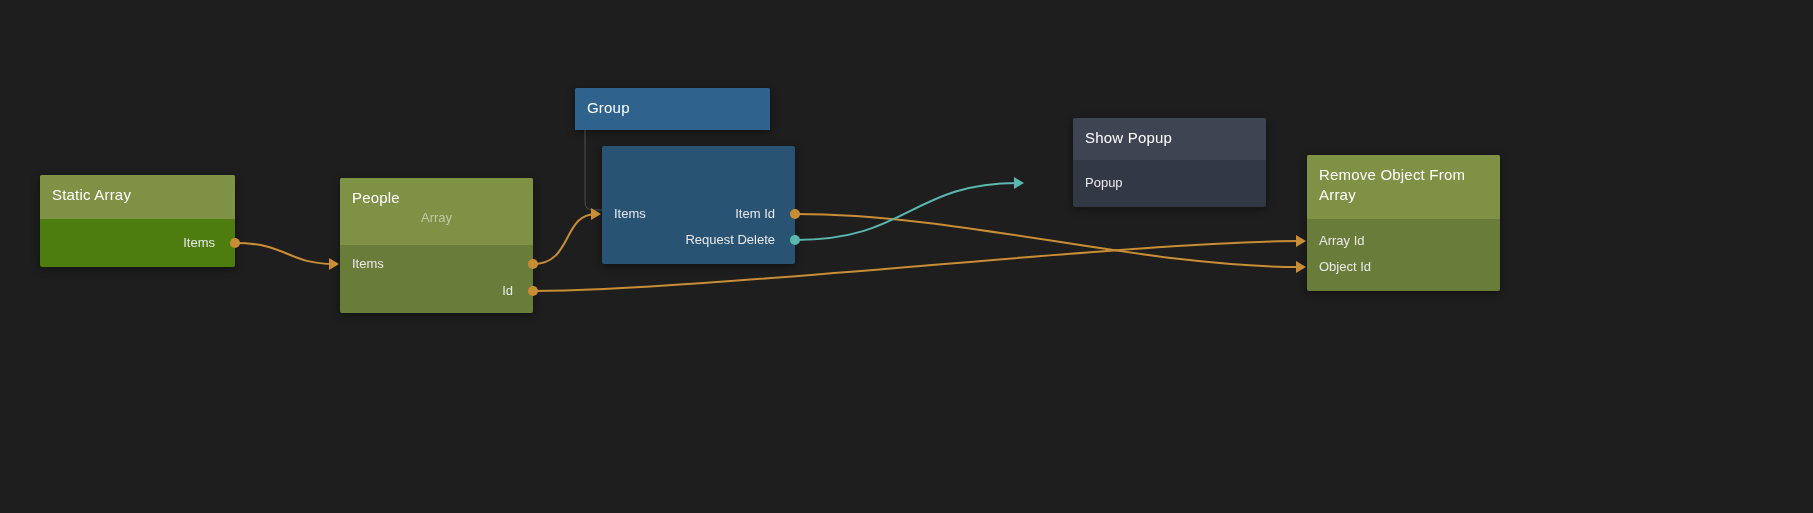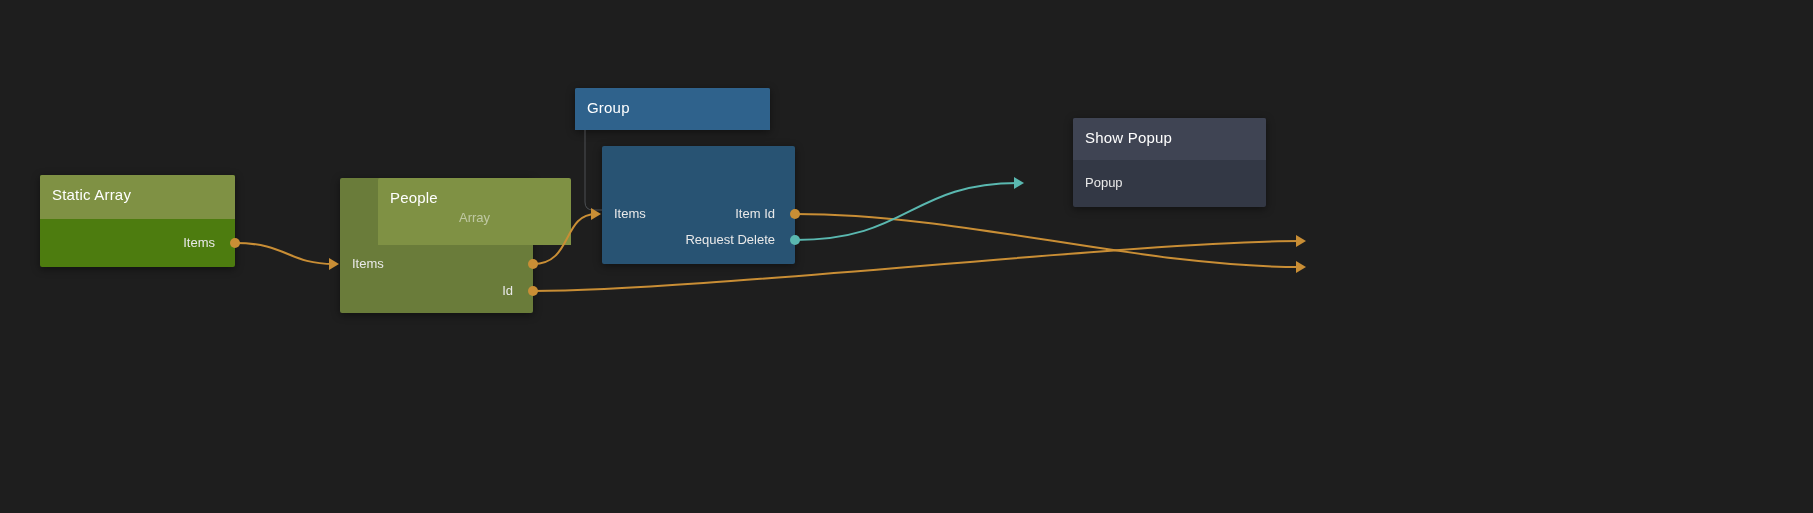--- a/index.html
+++ b/index.html
@@ -56,21 +56,21 @@
 
 <div class="canvas" id="canvas" style="width: 1813px; height: 513px; background: rgb(30, 30, 30);">
   <div class="nodes-layer" id="nodes-layer">
       <div class="node" style="left: 40px; top: 175px; width: 195px; height: 92px; background: #4d7c0f;">
         <div class="node-header" style="height: 44px; background: rgb(127, 145, 68);">
           <div class="node-title">Static Array</div>
         </div>
         <span class="port-label right" style="top: 58px;">Items</span>
       </div>
       <div class="node" style="left: 340px; top: 178px; width: 193px; height: 135px; background: rgb(106, 124, 58);">
-        <div class="node-header" style="height: 67px; background: rgb(127, 145, 68); margin-left: 38px;">
+        <div class="node-header" style="height: 67px; background: rgb(127, 145, 68);">
           <div class="node-title">People</div>
           <div class="node-subtitle">Array</div>
         </div>
         <span class="port-label left" style="top: 76px;">Items</span>
         <span class="port-label right" style="top: 103px;">Id</span>
       </div>
       <div class="node" style="left: 575px; top: 88px; width: 195px; height: 42px; background: rgb(40, 83, 115);">
         <div class="node-header" style="height: 42px; background: rgb(47, 98, 140);">
           <div class="node-title">Group</div>
         </div>
@@ -78,20 +78,27 @@
       <div class="node" style="left: 602px; top: 146px; width: 193px; height: 118px; background: rgb(40, 83, 115);">
         <span class="port-label left" style="top: 58px;">Items</span>
         <span class="port-label right" style="top: 58px;">Item Id</span>
         <span class="port-label right" style="top: 84px;">Request Delete</span>
       </div>
       <div class="node" style="left: 1025px; top: 118px; width: 193px; height: 89px; background: rgb(51, 56, 69); margin-left: 48px;">
         <div class="node-header" style="height: 42px; background: rgb(63, 68, 83);">
           <div class="node-title">Show Popup</div>
         </div>
         <span class="port-label left" style="top: 55px;">Popup</span>
+      </div>
+      <div class="node" style="left: 1307px; top: 155px; width: 193px; height: 136px; background: rgb(106, 124, 58);">
+        <div class="node-header" style="height: 64px; background: rgb(127, 145, 68);">
+          <div class="node-title">Remove Object From Array</div>
+        </div>
+        <span class="port-label left" style="top: 76px;">Array Id</span>
+        <span class="port-label left" style="top: 102px;">Object Id</span>
       </div>
     </div>
   <svg class="wires-layer" id="wires-layer" viewBox="0 0 1813 513" width="1813" height="513">
       <path d="M 585 130 L 585 202 Q 585 210 593 210 L 602 210" fill="none" stroke="#55585c" stroke-width="1" opacity="0.85"></path>
       <path d="M 235 243 C 287.5 243, 287.5 264, 334 264" fill="none" stroke="#c98e35" stroke-width="2" class="wire"></path>
       <circle cx="235" cy="243" r="5" fill="#c98e35"></circle>
       <path d="M 329 258 L 339 264 L 329 270 Z" fill="#c98e35"></path>
       <path d="M 533 264 C 573 264, 562 214, 596 214" fill="none" stroke="#c98e35" stroke-width="2" class="wire"></path>
       <circle cx="533" cy="264" r="5" fill="#c98e35"></circle>
       <path d="M 591 208 L 601 214 L 591 220 Z" fill="#c98e35"></path>

